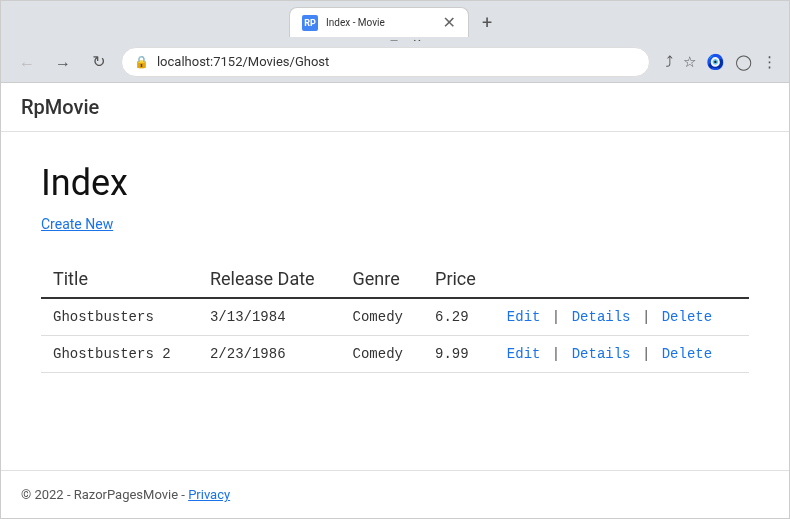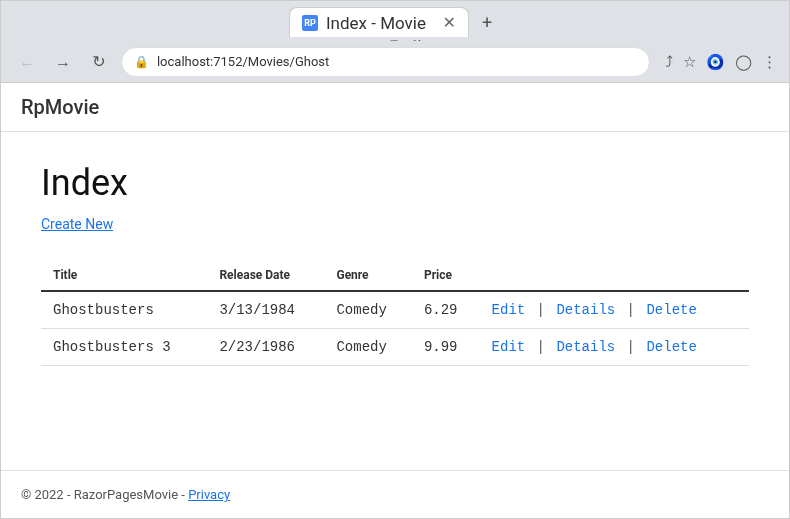--- a/index.html
+++ b/index.html
@@ -2,21 +2,21 @@
 <html><head>
   <meta charset="utf-8">
   <style>
     * { margin: 0; padding: 0; box-sizing: border-box; }
     body { font-family: -apple-system, BlinkMacSystemFont, "Segoe UI", Roboto, sans-serif; font-size: 14px; background: #fff; color: #333; }
 
     
     .browser-shell { width: 790px; height: 519px; display: flex; flex-direction: column; border: 1px solid #ccc; background: #f1f3f4; }
     .tab { display: flex; align-items: center; background: #fff; border-radius: 8px 8px 0 0; padding: 0 12px; height: 30px; font-size: 13px; color: #333; gap: 8px; min-width: 180px; border: 1px solid #ccc; border-bottom: none; }
     .tab-favicon { width: 16px; height: 16px; background: #4285f4; border-radius: 2px; display: flex; align-items: center; justify-content: center; font-size: 9px; color: white; font-weight: bold; }
-    .tab-title { font-size: 17px; flex: 1; }
+    .tab-title { font-size: 10px; flex: 1; }
     .tab-close { font-size: 16px; color: #666; cursor: pointer; line-height: 1; }
     .new-tab-btn { width: 28px; height: 28px; display: flex; align-items: center; justify-content: center; border-radius: 50%; font-size: 18px; color: #555; cursor: pointer; margin-left: 4px; align-self: center; }
     .window-control { cursor: pointer; }
 
     
     .top-row { display: flex; align-items: center; background: #dee1e6; padding: 6px 8px 0 8px; height: 40px; flex-direction: column; }
     .top-row .tabs-area { display: flex; align-items: flex-end; flex: 1; height: 100%; }
     .top-row .win-controls { display: flex; gap: 14px; align-items: center; font-size: 11px; color: #444; padding-bottom: 6px; }
 
     
@@ -37,21 +37,21 @@
     .nav-links { display: flex; gap: 16px; }
     .nav-link { color: #5a3e1b; text-decoration: none; font-size: 15px; }
 
     
     .main { padding: 30px 40px; flex: 1; }
     .page-heading { font-size: 36px; font-weight: 400; color: #111; margin-bottom: 12px; }
     .create-new-link { color: #1a73e8; text-decoration: underline; font-size: 14px; cursor: pointer; display: inline-block; margin-bottom: 20px; }
 
     
     .data-table { width: 100%; border-collapse: collapse; margin-top: 8px; }
-    .data-table th { text-align: left; padding: 8px 12px; font-weight: bold; font-size: 12px; border-bottom: 2px solid #333; }
+    .data-table th { text-align: left; padding: 8px 12px; font-weight: normal; font-size: 18px; border-bottom: 2px solid #333; }
     .data-table td { padding: 10px 12px; font-size: 14px; border-bottom: 1px solid #ddd; font-family: Liberation Mono, monospace; }
     .action-link { color: #1a73e8; text-decoration: none; font-size: 14px; }
     .action-sep { color: #555; margin: 0 3px; }
 
     
     .site-footer { padding: 16px 20px; border-top: 1px solid #e0e0e0; font-size: 13px; color: #555; margin-top: auto; }
     .footer-privacy { color: #1a73e8; text-decoration: underline; cursor: pointer; }
   </style>
 </head>
 <body>
@@ -115,21 +115,21 @@
         </thead>
         <tbody id="table-body">
         <tr>
               <td>Ghostbusters</td>
               <td>3/13/1984</td>
               <td>Comedy</td>
               <td>6.29</td>
               <td style="white-space: nowrap;"><a class="action-link" href="#">Edit</a><span class="action-sep"> | </span><a class="action-link" href="#">Details</a><span class="action-sep"> | </span><a class="action-link" href="#">Delete</a></td>
             </tr>
             <tr>
-              <td>Ghostbusters 3</td>
+              <td>Ghostbusters 2</td>
               <td>2/23/1986</td>
               <td>Comedy</td>
               <td>9.99</td>
               <td style="white-space: nowrap;"><a class="action-link" href="#">Edit</a><span class="action-sep"> | </span><a class="action-link" href="#">Details</a><span class="action-sep"> | </span><a class="action-link" href="#">Delete</a></td>
             </tr>
           </tbody>
       </table>
     </main>
 
     <footer class="site-footer">

